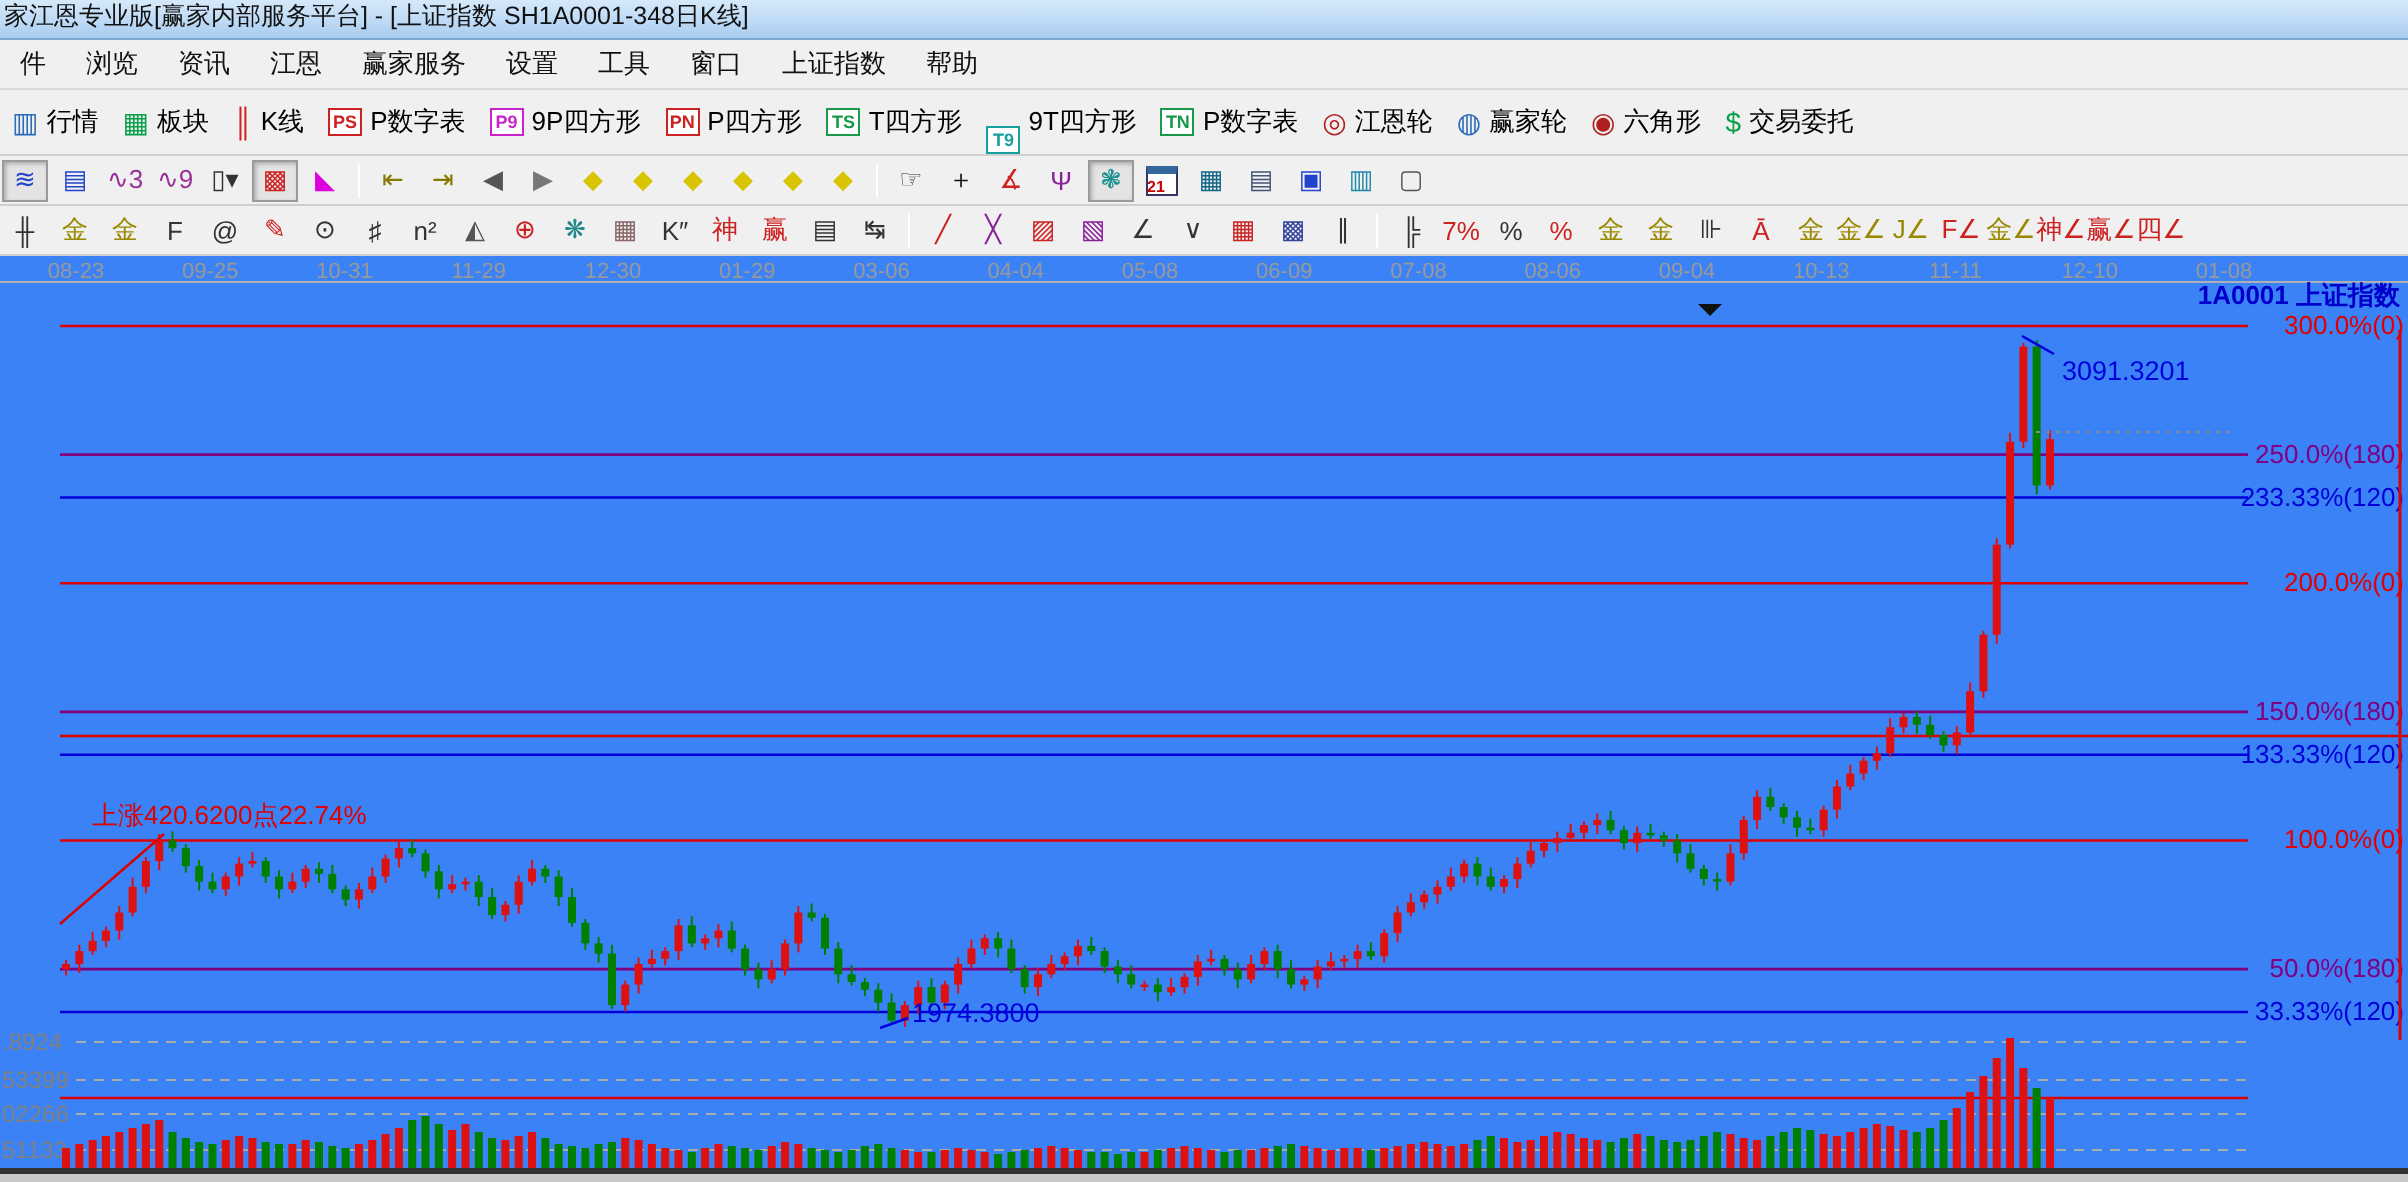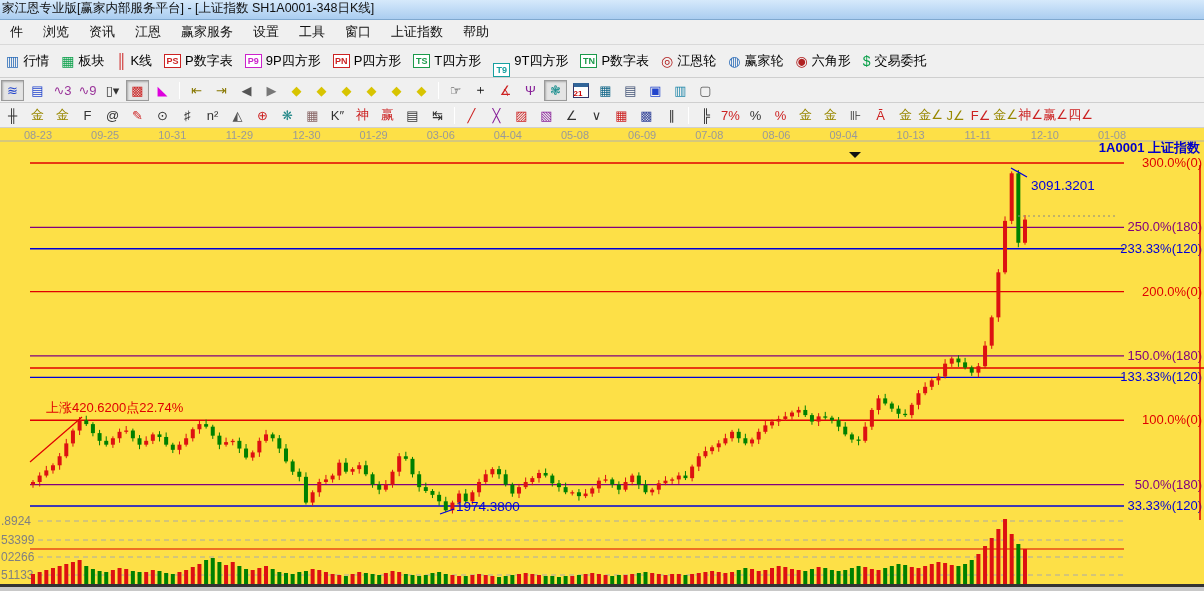--- a/index.html
+++ b/index.html
@@ -23,21 +23,21 @@
   .ico { width:23px; height:21px; display:inline-flex; align-items:center;
     justify-content:center; font-size:13px; margin:0 1px; cursor:default;
     border:1px solid transparent; }
   .ico.pressed { background:#e4e4e4; border:1px solid #9a9a9a;
     box-shadow:inset 1px 1px 2px rgba(0,0,0,.25); }
   .tb-sep { width:1px; height:17px; background:#ababab; margin:0 4px;
     border-right:1px solid #fff; }
   .cal { width:16px; height:15px; border:1px solid #336; background:#fff;
     font-size:8px; font-weight:bold; color:#c00; text-align:left; line-height:13px;
     border-top:4px solid #369; }
-  .chart-wrap { position:relative; width:1204px; height:463px; background:#fde047; }
+  .chart-wrap { position:relative; width:1204px; height:463px; background:#3b82f6; }
   svg text { font-family:"Liberation Sans","DejaVu Sans",sans-serif; }
 </style>
 </head>
 <body>
 
 <div class="titlebar">
   <span>家江恩专业版[赢家内部服务平台] - [上证指数  SH1A0001-348日K线]</span>
 </div>
 <div class="menubar" id="menubar">
     <span class="menu-item">件</span>

